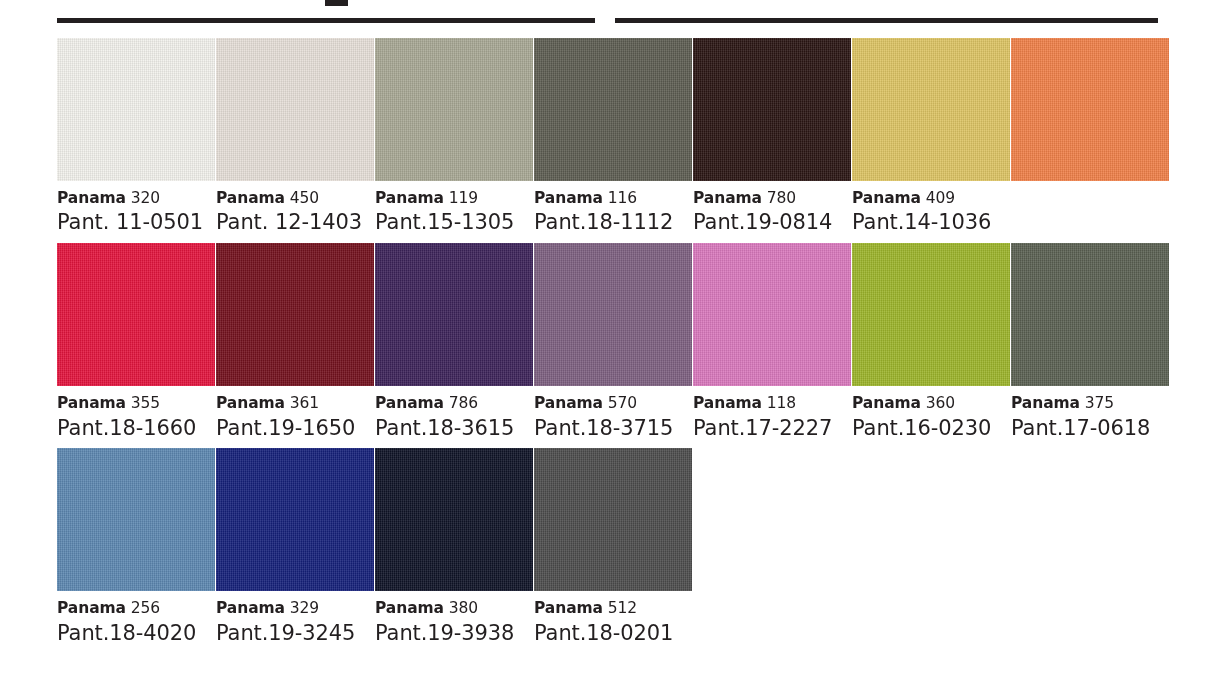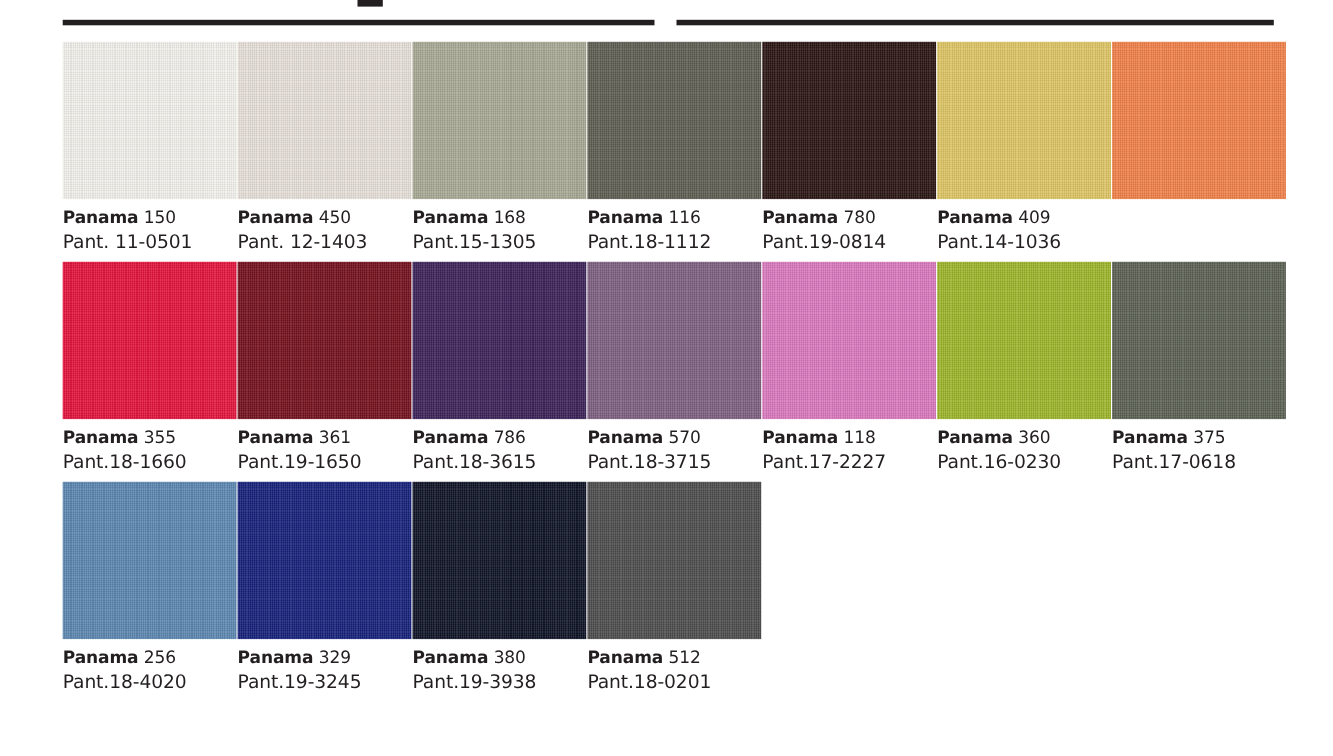--- a/index.html
+++ b/index.html
@@ -89,55 +89,55 @@
     letter-spacing: -0.1px;
     white-space: nowrap;
   }
   .cap-name {
     font-weight: bold;
   }
   .cap-code {
     font-weight: normal;
   }
   .cap-line2 {
-    font-size: 17px;
+    font-size: 21px;
     letter-spacing: -0.1px;
     white-space: nowrap;
     margin-top: 1px;
   }
 </style>
 </head>
 <body>
 
 <div class="page">
 
   <div class="header-tab"></div>
   <div class="rule rule-left"></div>
   <div class="rule rule-right"></div>
 
   <div class="grid" id="grid">
       <div class="row">
         <div class="cell">
           <div class="swatch" style="background: rgb(242, 241, 236);"></div>
           <div class="caption">
-            <div class="cap-line1"><span class="cap-name">Panama</span> <span class="cap-code">150</span></div>
+            <div class="cap-line1"><span class="cap-name">Panama</span> <span class="cap-code">320</span></div>
             <div class="cap-line2">Pant. 11-0501</div>
           </div>
         </div>
         <div class="cell">
           <div class="swatch" style="background: rgb(230, 223, 216);"></div>
           <div class="caption">
             <div class="cap-line1"><span class="cap-name">Panama</span> <span class="cap-code">450</span></div>
             <div class="cap-line2">Pant. 12-1403</div>
           </div>
         </div>
         <div class="cell">
           <div class="swatch" style="background: rgb(168, 168, 148);"></div>
           <div class="caption">
-            <div class="cap-line1"><span class="cap-name">Panama</span> <span class="cap-code">168</span></div>
+            <div class="cap-line1"><span class="cap-name">Panama</span> <span class="cap-code">119</span></div>
             <div class="cap-line2">Pant.15-1305</div>
           </div>
         </div>
         <div class="cell">
           <div class="swatch" style="background: rgb(93, 93, 81);"></div>
           <div class="caption">
             <div class="cap-line1"><span class="cap-name">Panama</span> <span class="cap-code">116</span></div>
             <div class="cap-line2">Pant.18-1112</div>
           </div>
         </div>

